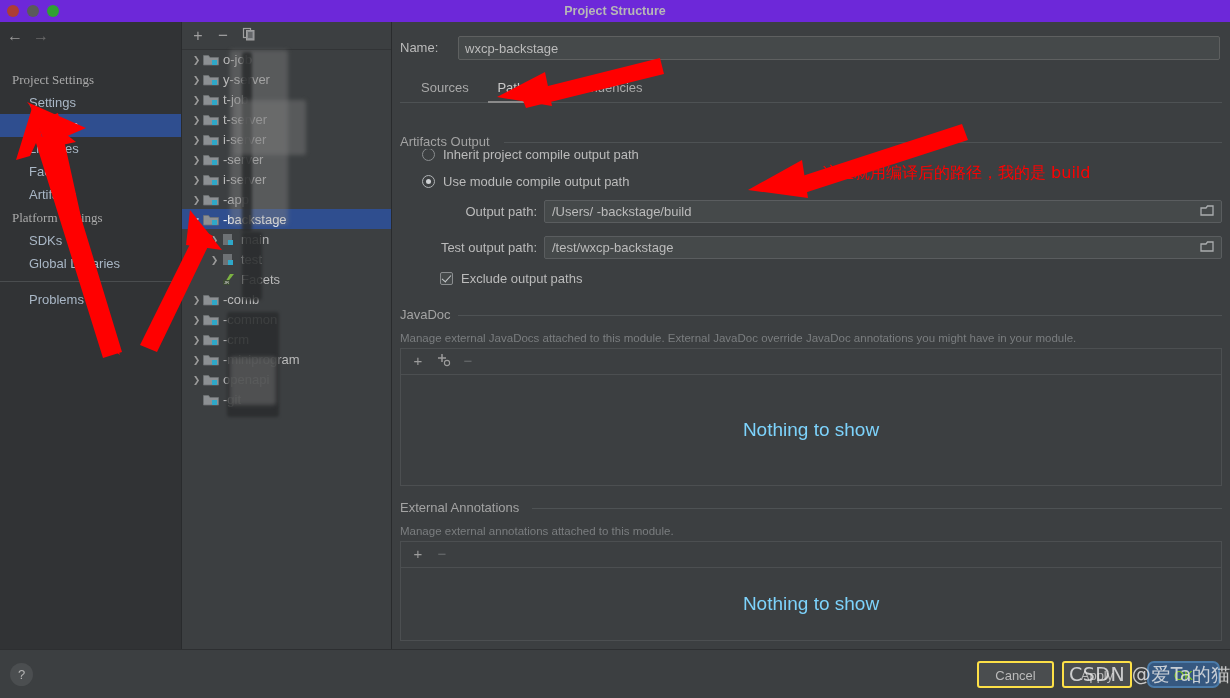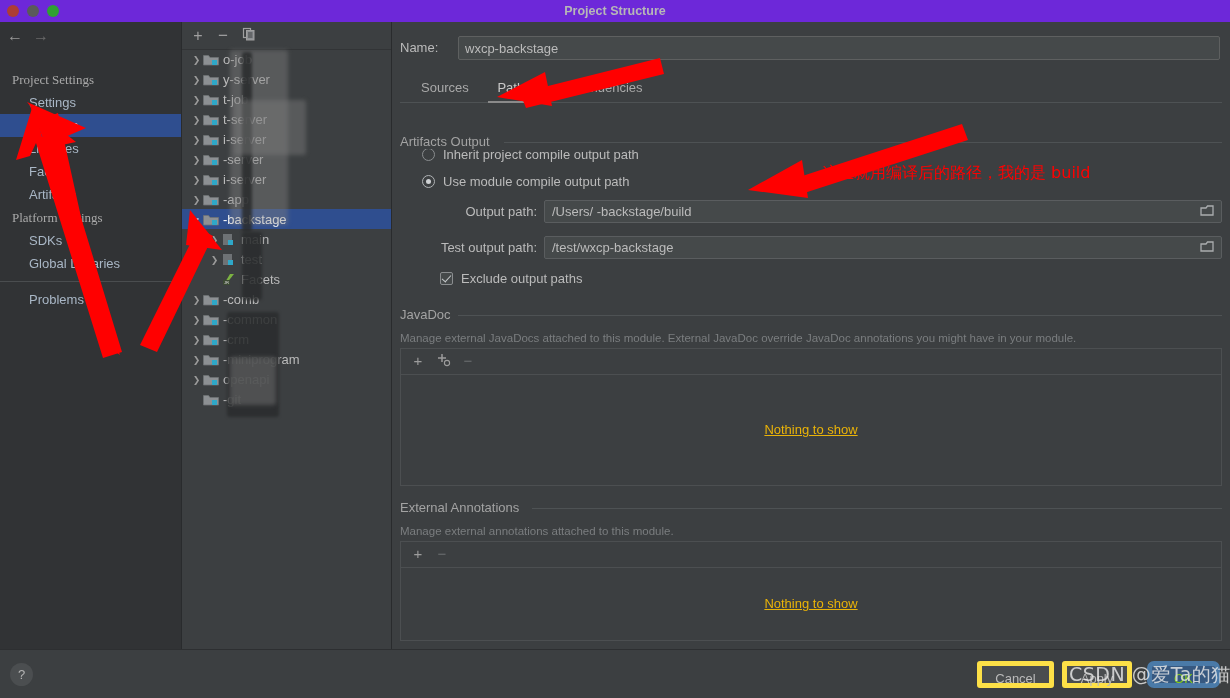--- a/index.html
+++ b/index.html
@@ -183,37 +183,37 @@
     border-bottom:1px solid #4c4f51;
   }
   .lbtn{
     position:absolute;top:3px;height:18px;line-height:18px;
     text-align:center;color:#9d9d9d;font-size:15px;
   }
   .lbtn.dim{color:#6b6e70;}
   .emptytext{
     position:absolute;left:0;right:0;top:0;bottom:0;
     display:flex;align-items:center;justify-content:center;
-    font-size:13px;color:#eab308;
-    padding-top:25px;box-sizing:border-box;text-decoration:underline;
+    font-size:19px;color:#7dd3fc;
+    padding-top:25px;box-sizing:border-box;
   }
 
   
   .bottombar{
     position:absolute;left:0;top:649px;width:1230px;height:49px;
     background:#3c3f41;border-top:1px solid #2d2f31;
   }
   .helpbtn{
     position:absolute;left:10px;top:13px;width:23px;height:23px;
     border-radius:50%;background:#4b4e50;
     text-align:center;line-height:23px;font-size:13px;color:#b4b4b4;
   }
   .dlgbtn{
     position:absolute;top:11px;height:27px;
-    border:5px solid #fde047;border-radius:3px;
+    border:2px solid #fde047;border-radius:3px;
     background:#4a4d4f;
     font-size:13px;color:#bbbbbb;
     text-align:center;line-height:25px;
     box-sizing:border-box;
   }
   .dlgbtn.primary{background:#365880;border-color:#4a7aa8;color:#84cc16;border-radius:7px;}
 
   
   .ann{position:absolute;pointer-events:none;}
   .cn-note{

